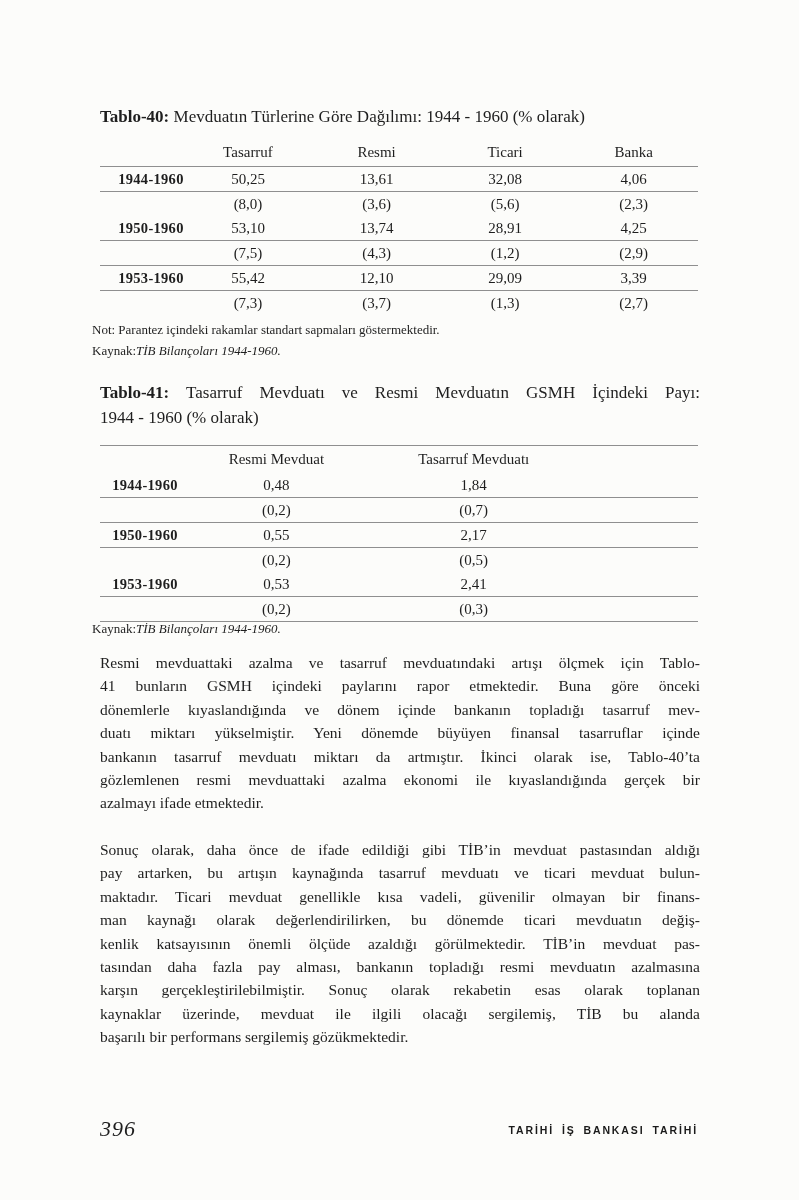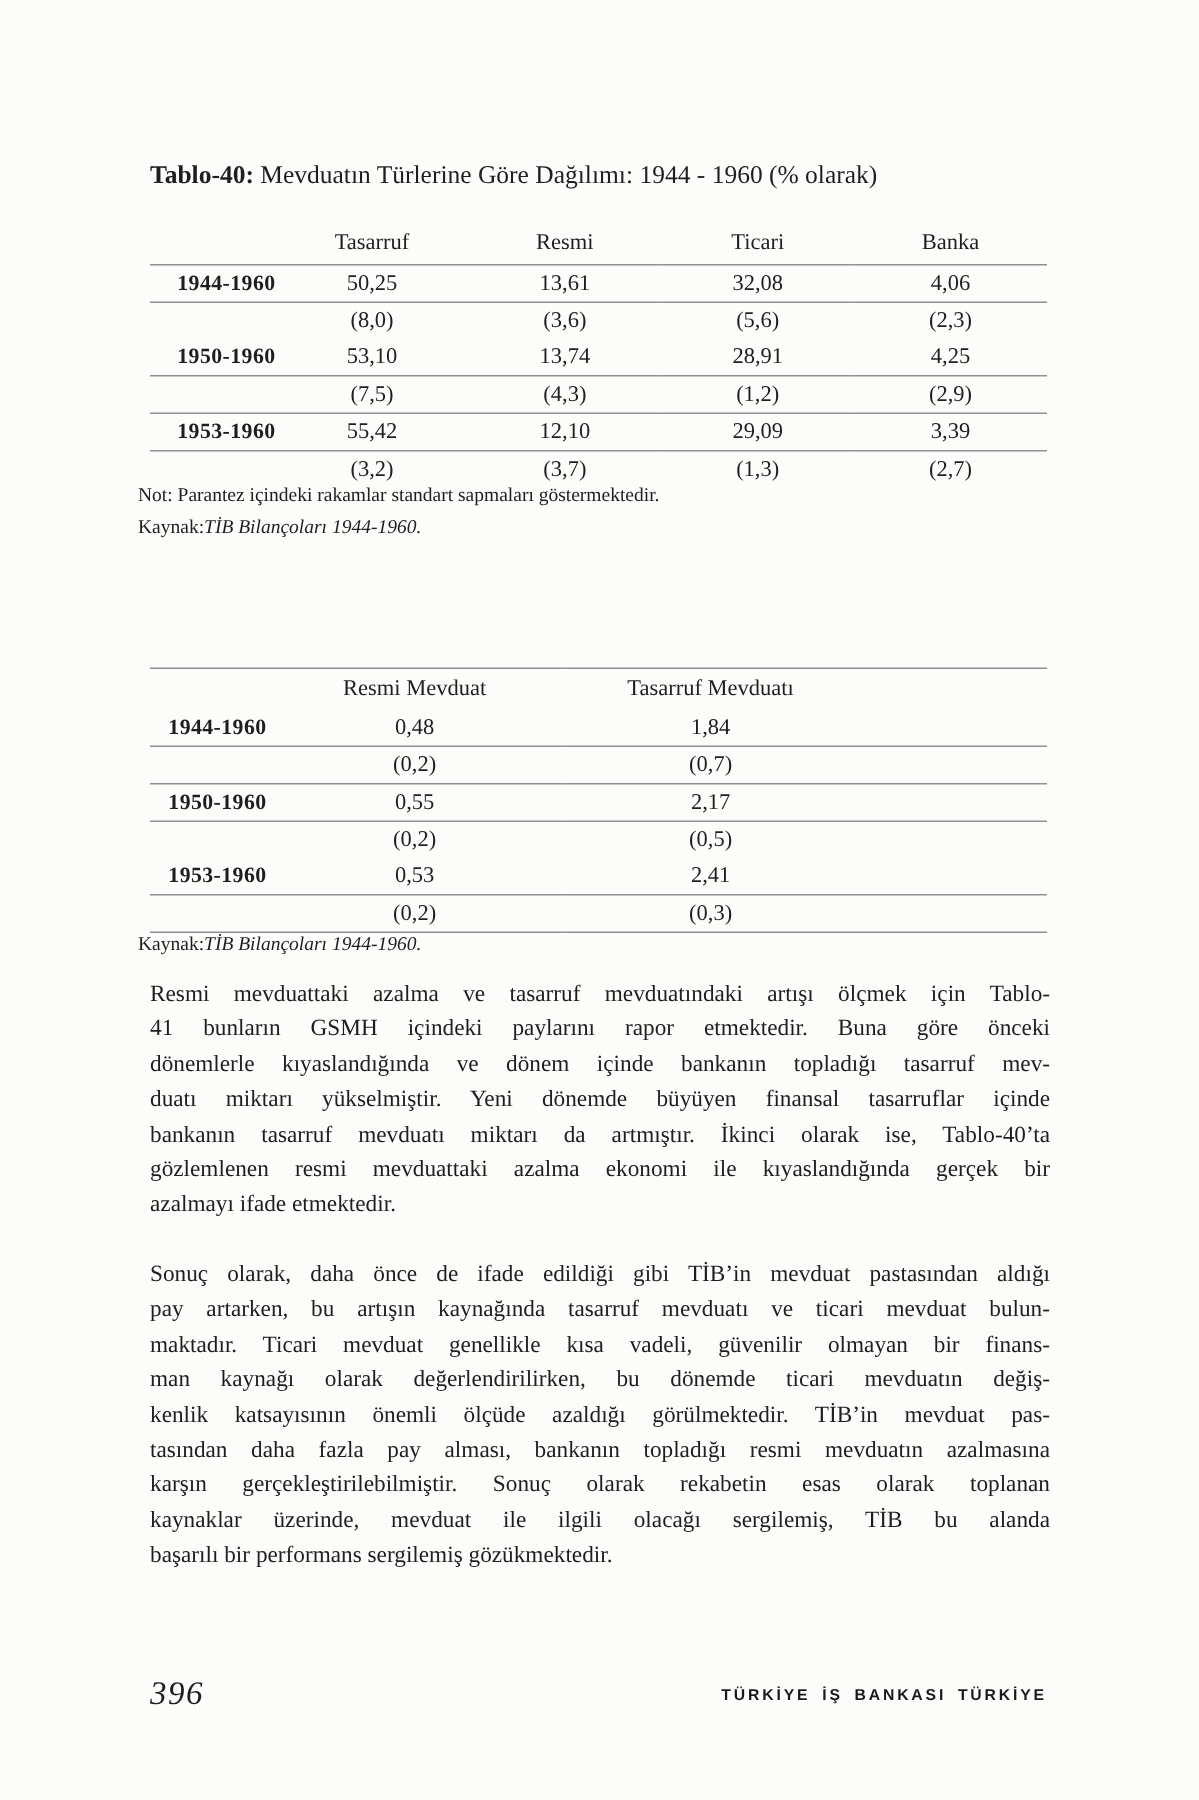--- a/index.html
+++ b/index.html
@@ -16,21 +16,21 @@
   #title40 { top:104px; }
   #title41 { top:380px; }
   .tbl-title .lbl { font-weight:bold; }
   .just { text-align:justify; text-align-last:justify; }
 
   
   table.datatbl {
     position:absolute; left:100px; width:598px;
     border-collapse:collapse; font-size:15px; table-layout:fixed;
   }
-  #table40 { top:149px; }
+  #table40 { top:139px; }
   #table41 { top:445px; }
   table.datatbl th, table.datatbl td {
     padding:0; height:24px; text-align:center; vertical-align:middle;
     font-weight:normal; white-space:nowrap;
   }
   table.datatbl tr.hdr th { height:27px; }
   table.datatbl td.rowlbl { text-align:right; font-weight:bold; font-size:14.5px; letter-spacing:0.3px; }
   table.datatbl tr.rule th, table.datatbl tr.rule td { border-bottom:1px solid #8f8f8f; }
   table.datatbl tr.toprule th { border-top:1px solid #8f8f8f; }
 
@@ -116,33 +116,40 @@
     </tr>
     <tr class="rule">
       <td class="rowlbl">1953-1960</td>
       <td>55,42</td>
       <td>12,10</td>
       <td>29,09</td>
       <td>3,39</td>
     </tr>
     <tr>
       <td class="rowlbl"></td>
-      <td>(3,2)</td>
+      <td>(7,3)</td>
       <td>(3,7)</td>
       <td>(1,3)</td>
       <td>(2,7)</td>
     </tr>
   </tbody>
     </table>
 
   <div class="smallnote" id="note40">Not: Parantez içindeki rakamlar standart sapmaları göstermektedir.</div>
   <div class="smallnote" id="src40">
     <span>Kaynak:</span><span class="ital">TİB Bilançoları 1944-1960.</span>
   </div>
 
+  <div class="tbl-title" id="title41">
+    <div class="just">
+      <span class="lbl">Tablo-41:</span>
+      <span>Tasarruf Mevduatı ve Resmi Mevduatın GSMH İçindeki Payı:</span>
+    </div>
+    <div>1944 - 1960 (% olarak)</div>
+  </div>
 
   <table class="datatbl" id="table41">
     <colgroup>
         <col style="width:13%">
         <col style="width:33%">
         <col style="width:33%">
         <col style="width:21%">
       </colgroup>
     <tbody>
         <tr class="hdr toprule">
@@ -210,15 +217,15 @@
     <div class="bline">maktadır. Ticari mevduat genellikle kısa vadeli, güvenilir olmayan bir finans-</div>
     <div class="bline">man kaynağı olarak değerlendirilirken, bu dönemde ticari mevduatın değiş-</div>
     <div class="bline">kenlik katsayısının önemli ölçüde azaldığı görülmektedir. TİB’in mevduat pas-</div>
     <div class="bline">tasından daha fazla pay alması, bankanın topladığı resmi mevduatın azalmasına</div>
     <div class="bline">karşın gerçekleştirilebilmiştir. Sonuç olarak rekabetin esas olarak toplanan</div>
     <div class="bline">kaynaklar üzerinde, mevduat ile ilgili olacağı sergilemiş, TİB bu alanda</div>
     <div class="bline bline-last">başarılı bir performans sergilemiş gözükmektedir.</div>
   </div>
 
   <div class="pagenum">396</div>
-  <div class="runhead">TÜRKİYE İŞ BANKASI TÜRKİYE</div>
+  <div class="runhead">TARİHİ İŞ BANKASI TARİHİ</div>
 
 </div>
 
 </body></html>

